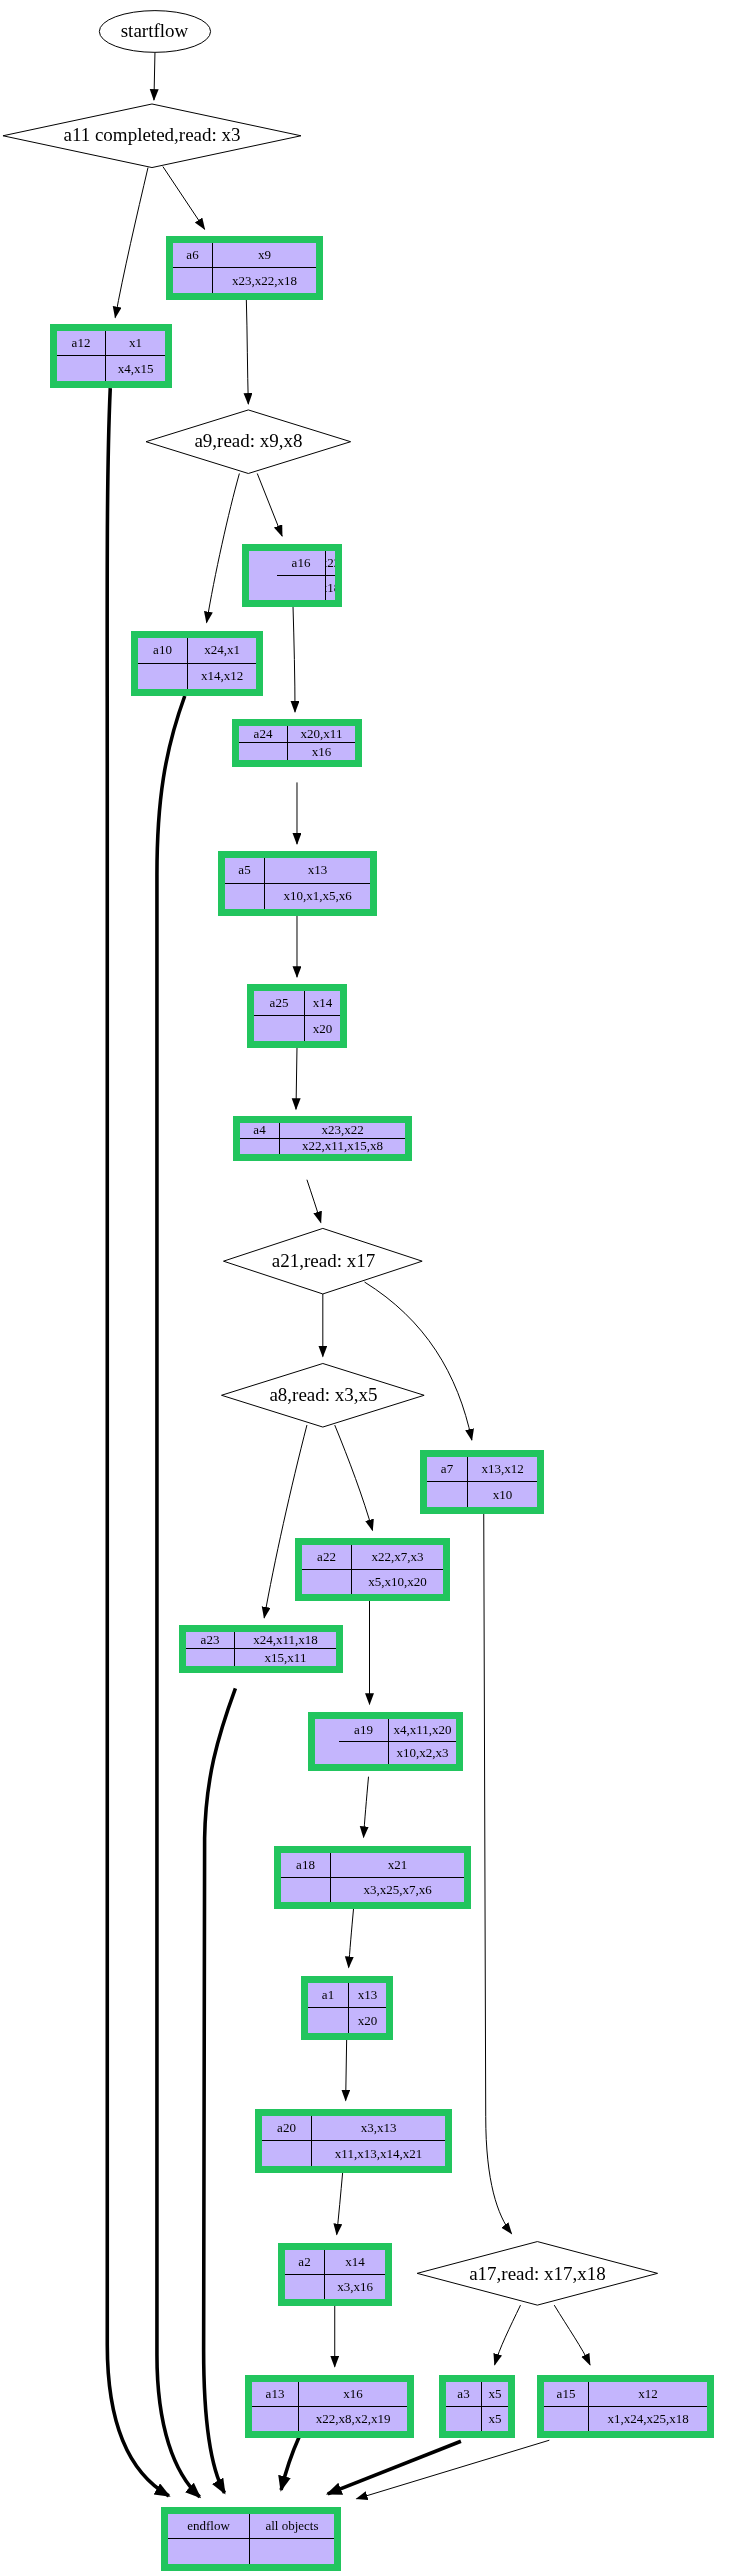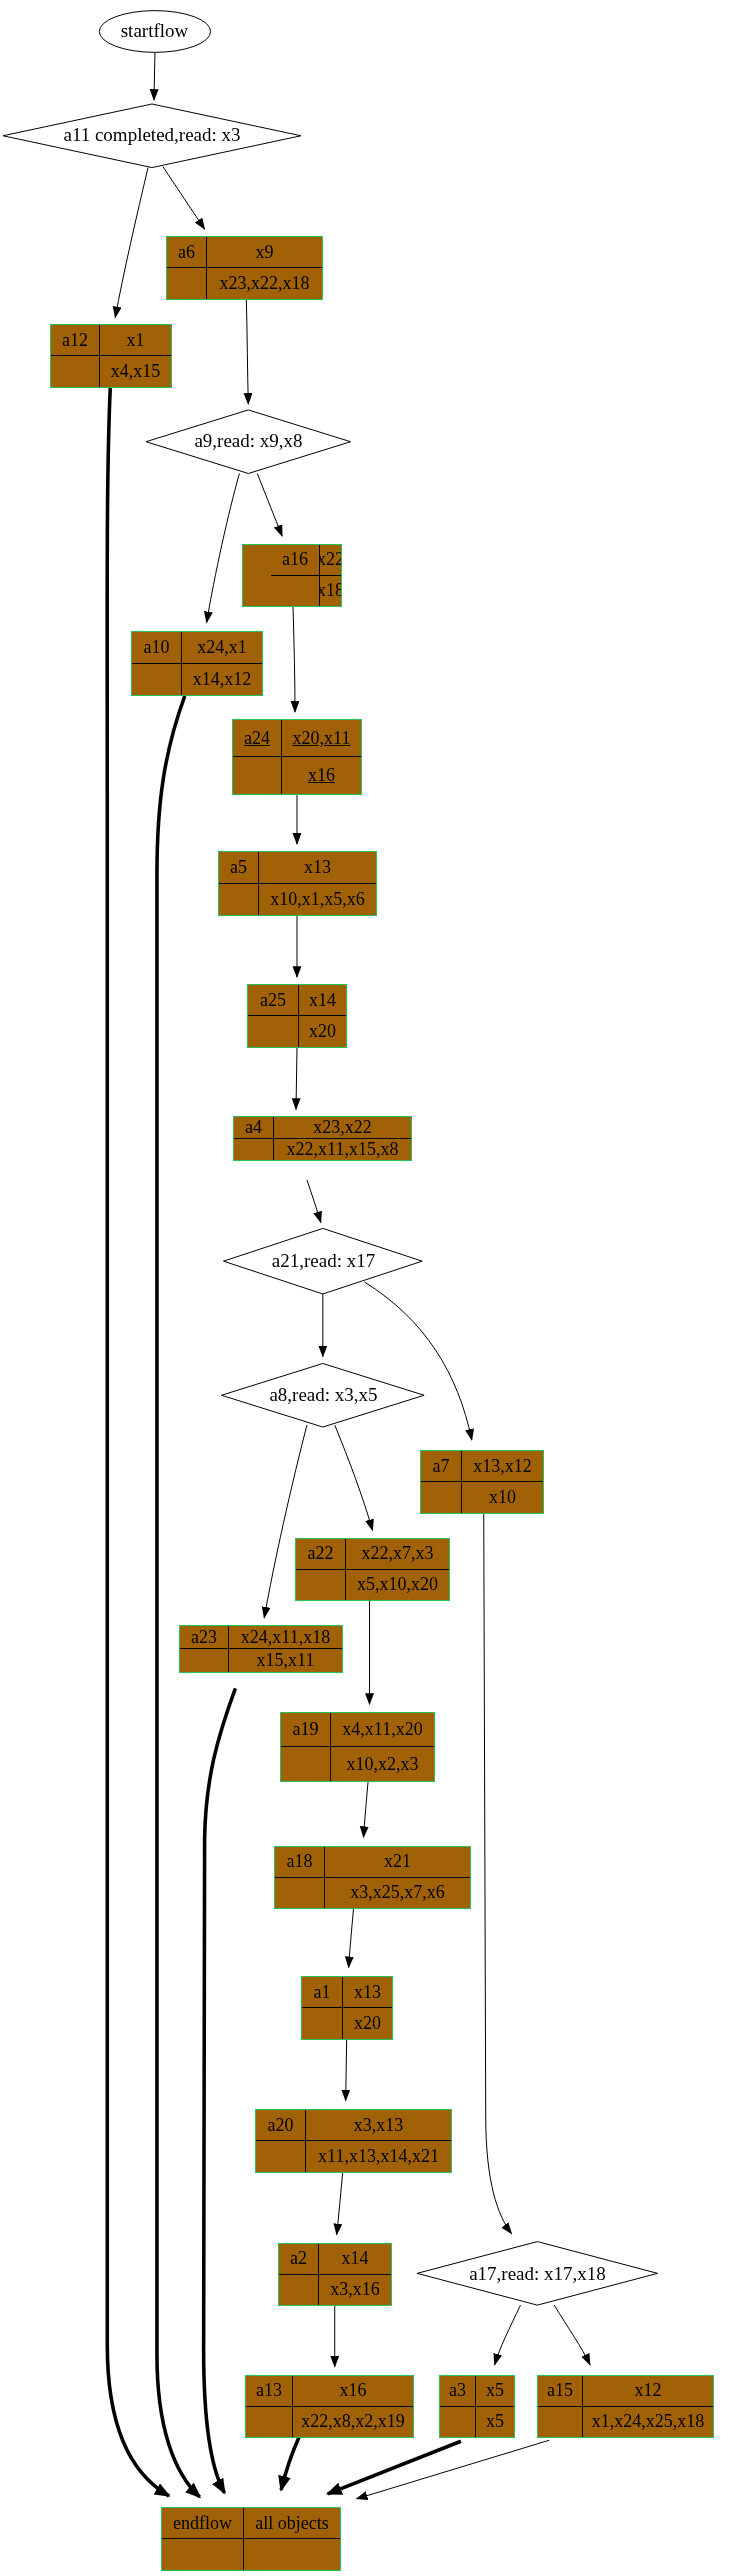--- a/index.html
+++ b/index.html
@@ -10,24 +10,24 @@
     font-family:"Liberation Serif","DejaVu Serif",serif;
     color:#000;
     overflow:hidden;
   }
   #edge-layer{position:absolute;left:0;top:0;width:741px;height:2576px;}
   .record{
     position:absolute;
     display:grid;
     grid-template-columns:var(--lc) 1fr;
     grid-template-rows:1fr 1fr;
-    border:1px solid #22c55e;
-    background:#a16207;
+    border:7px solid #22c55e;
+    background:#c4b5fd;
     box-sizing:border-box;
-    font-size:18px;
+    font-size:13px;
   }
   .record .cell{
     display:flex;align-items:center;justify-content:center;
     overflow:hidden;white-space:nowrap;
   }
   .record .cell:nth-child(1){border-right:1px solid #000;border-bottom:1px solid #000;}
   .record .cell:nth-child(2){border-bottom:1px solid #000;}
   .record .cell:nth-child(3){border-right:1px solid #000;}
   .shape-label{
     position:absolute;
@@ -125,21 +125,21 @@
     <div class="cell">x18</div>
   </div>
 
   <div class="record" style="left:131px;top:631px;width:132px;height:65px;--lc:50px;">
     <div class="cell">a10</div>
     <div class="cell">x24,x1</div>
     <div class="cell"></div>
     <div class="cell">x14,x12</div>
   </div>
 
-  <div class="record" style="left:232px;top:719px;width:130px;height:76px;text-decoration:underline;--lc:49px;">
+  <div class="record" style="left:232px;top:719px;width:130px;height:48px;--lc:49px;">
     <div class="cell">a24</div>
     <div class="cell">x20,x11</div>
     <div class="cell"></div>
     <div class="cell">x16</div>
   </div>
 
   <div class="record" style="left:218px;top:851px;width:159px;height:65px;--lc:40px;">
     <div class="cell">a5</div>
     <div class="cell">x13</div>
     <div class="cell"></div>
@@ -174,21 +174,21 @@
     <div class="cell">x5,x10,x20</div>
   </div>
 
   <div class="record" style="left:179px;top:1625px;width:164px;height:48px;--lc:49px;">
     <div class="cell">a23</div>
     <div class="cell">x24,x11,x18</div>
     <div class="cell"></div>
     <div class="cell">x15,x11</div>
   </div>
 
-  <div class="record" style="left:280px;top:1712px;width:155px;height:70px;--lc:50px;">
+  <div class="record" style="left:308px;top:1712px;width:155px;height:59px;padding-left:24px;--lc:50px;">
     <div class="cell">a19</div>
     <div class="cell">x4,x11,x20</div>
     <div class="cell"></div>
     <div class="cell">x10,x2,x3</div>
   </div>
 
   <div class="record" style="left:274px;top:1846px;width:197px;height:63px;--lc:50px;">
     <div class="cell">a18</div>
     <div class="cell">x21</div>
     <div class="cell"></div>

